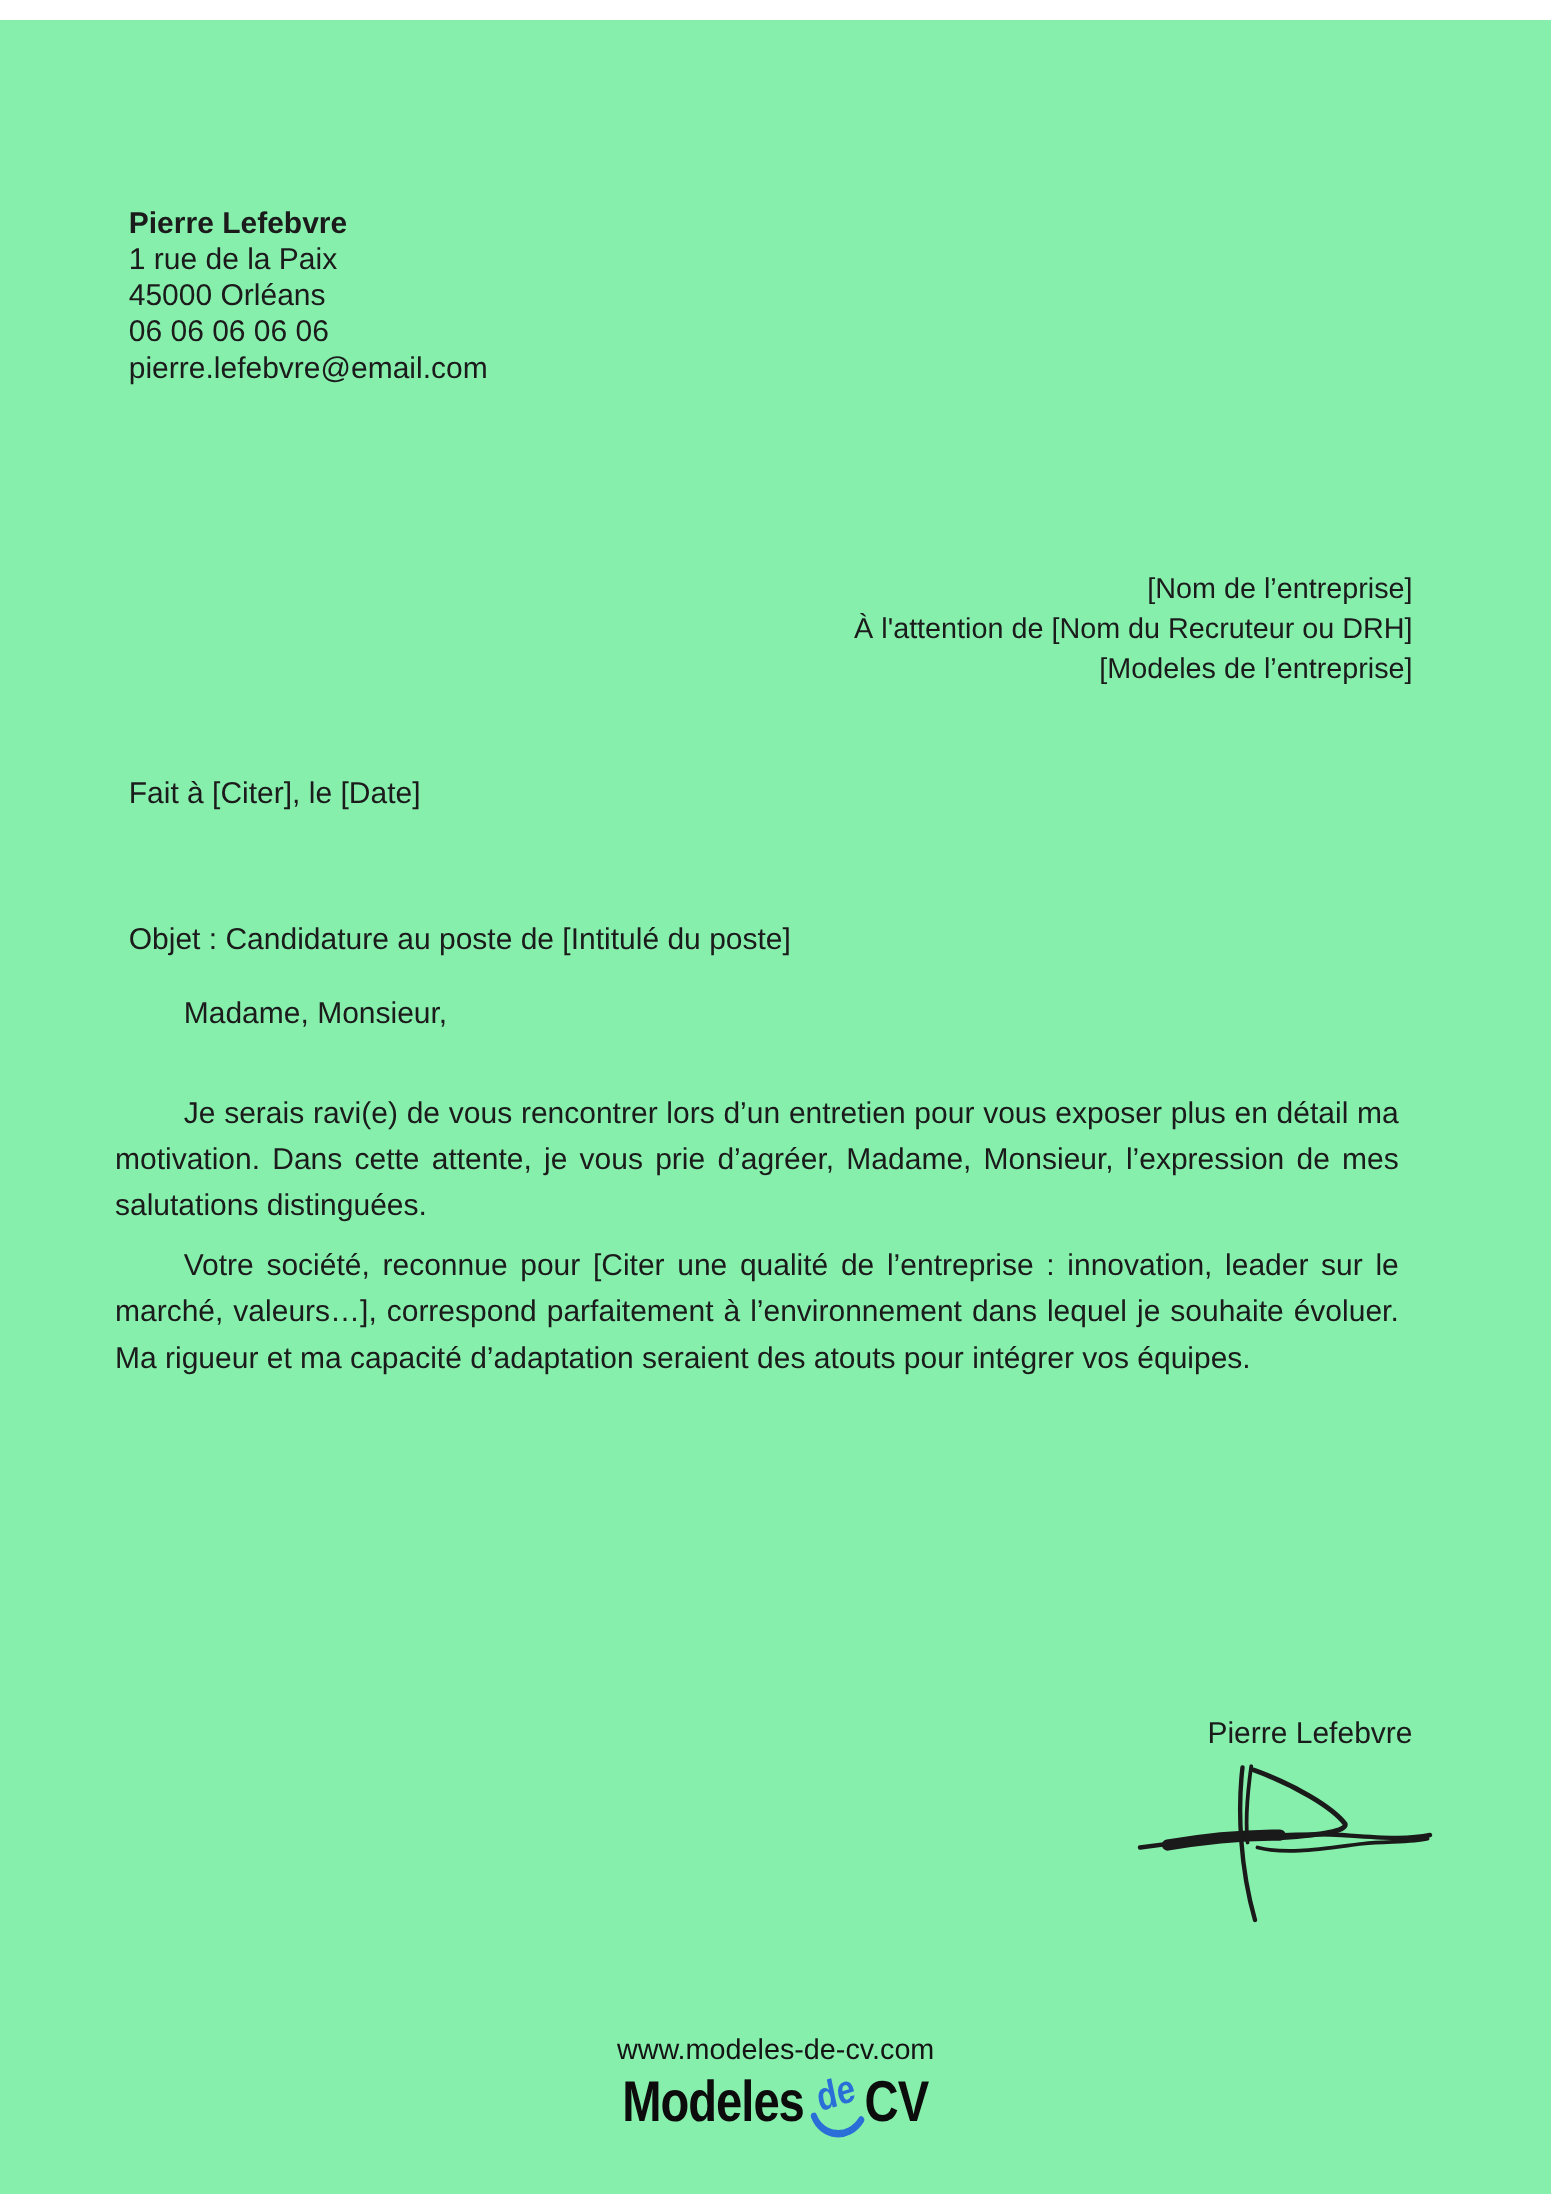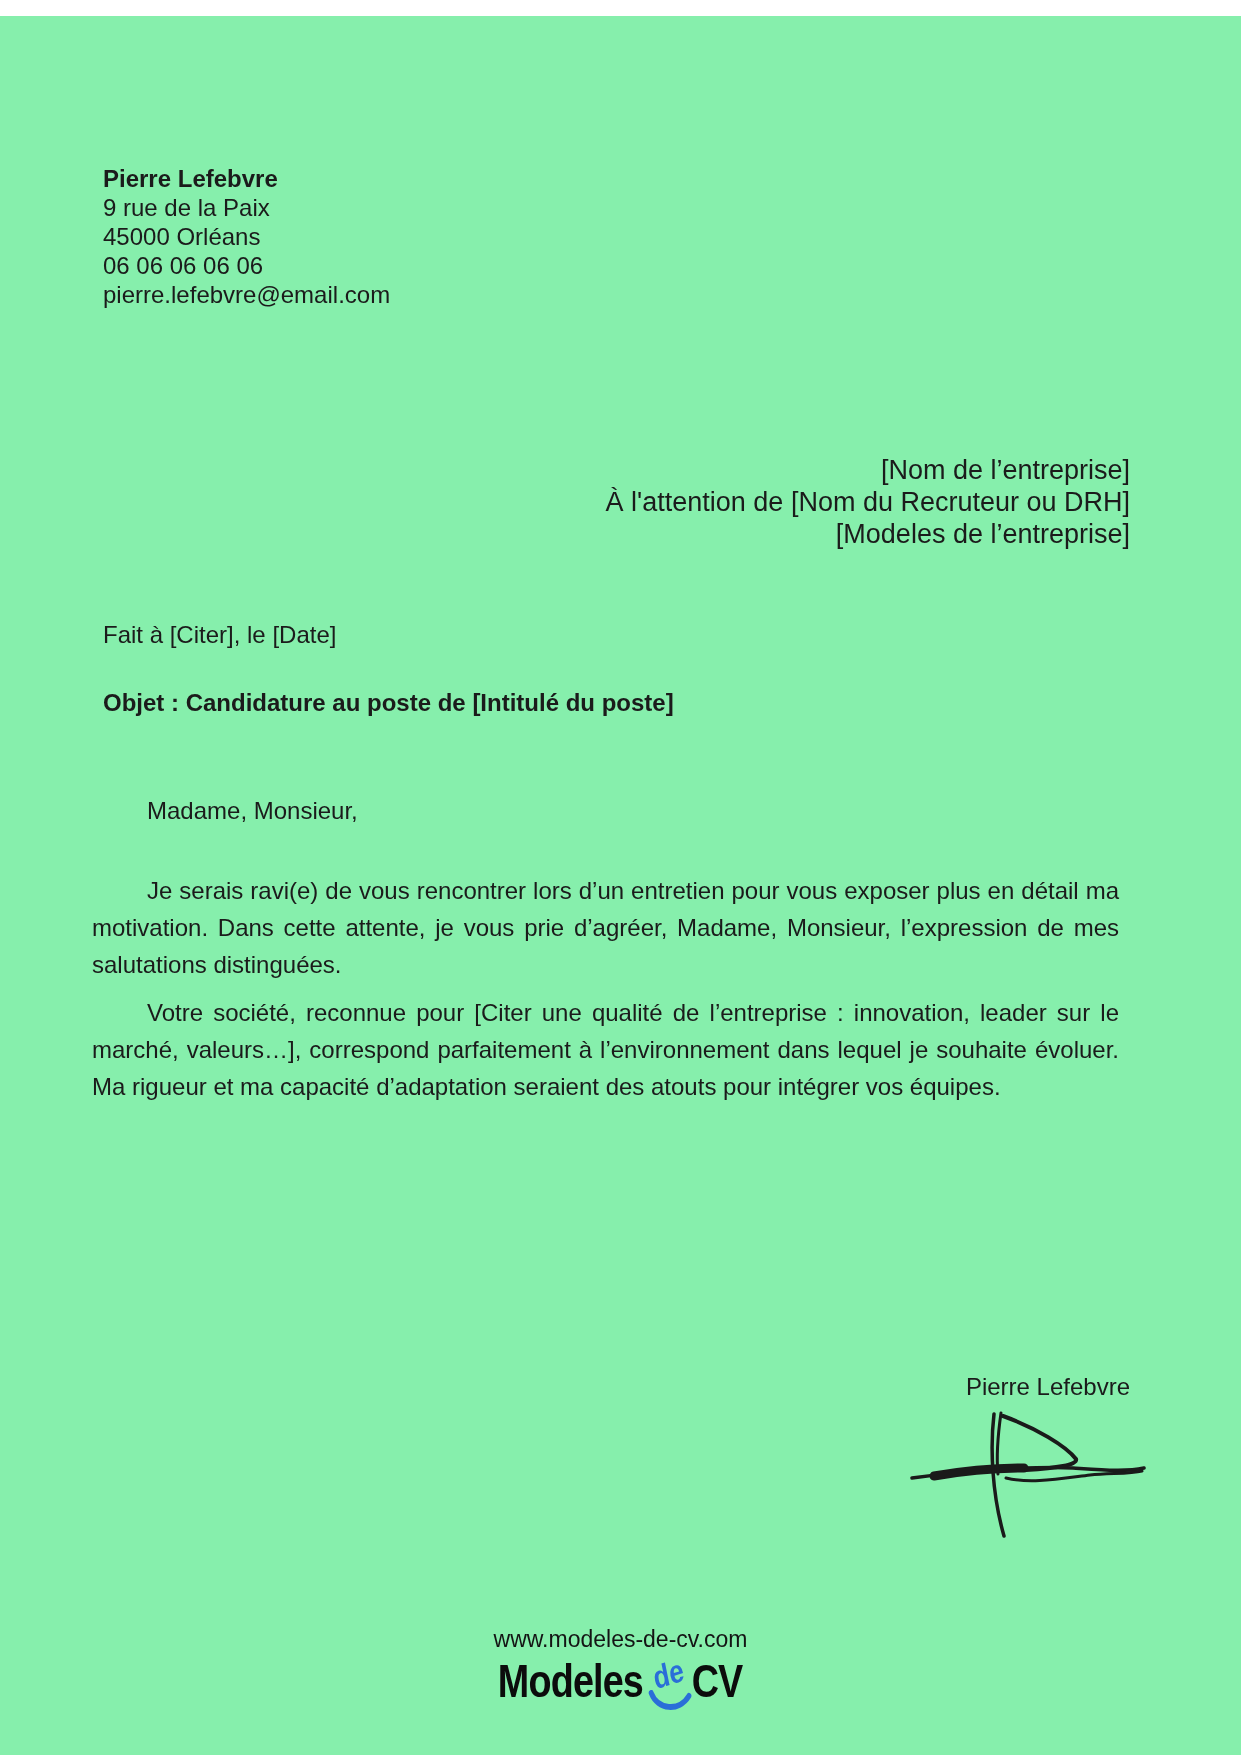--- a/index.html
+++ b/index.html
@@ -20,36 +20,36 @@
     top: 148px;
     font-size: 24px;
     line-height: 29px;
   }
   .sender .sender-name { font-weight: bold; }
   .recipient {
     position: absolute;
     right: 111px;
     top: 438px;
     text-align: right;
-    font-size: 27px;
+    font-size: 23px;
     line-height: 32px;
   }
   .date-line {
     position: absolute;
     left: 103px;
     top: 604px;
     font-size: 24px;
     line-height: 30px;
   }
   .subject {
     position: absolute;
     left: 103px;
-    top: 672px;
+    top: 721px;
     font-size: 24px;
-    font-weight: bold;
+    font-weight: normal;
     line-height: 30px;
   }
   .letter-body {
     position: absolute;
     left: 92px;
     top: 776px;
     width: 1027px;
     font-size: 24px;
     line-height: 37px;
   }
@@ -130,21 +130,21 @@
     color: #141414;
   }
 </style>
 </head>
 <body>
 
 <div class="page">
 
   <div class="sender">
     <div class="sender-name">Pierre Lefebvre</div>
-    <div>9 rue de la Paix</div>
+    <div>1 rue de la Paix</div>
     <div>45000 Orléans</div>
     <div>06 06 06 06 06</div>
     <div>pierre.lefebvre@email.com</div>
   </div>
 
   <div class="recipient">
     <div>[Nom de l’entreprise]</div>
     <div>À l'attention de [Nom du Recruteur ou DRH]</div>
     <div>[Modeles de l’entreprise]</div>
   </div>

